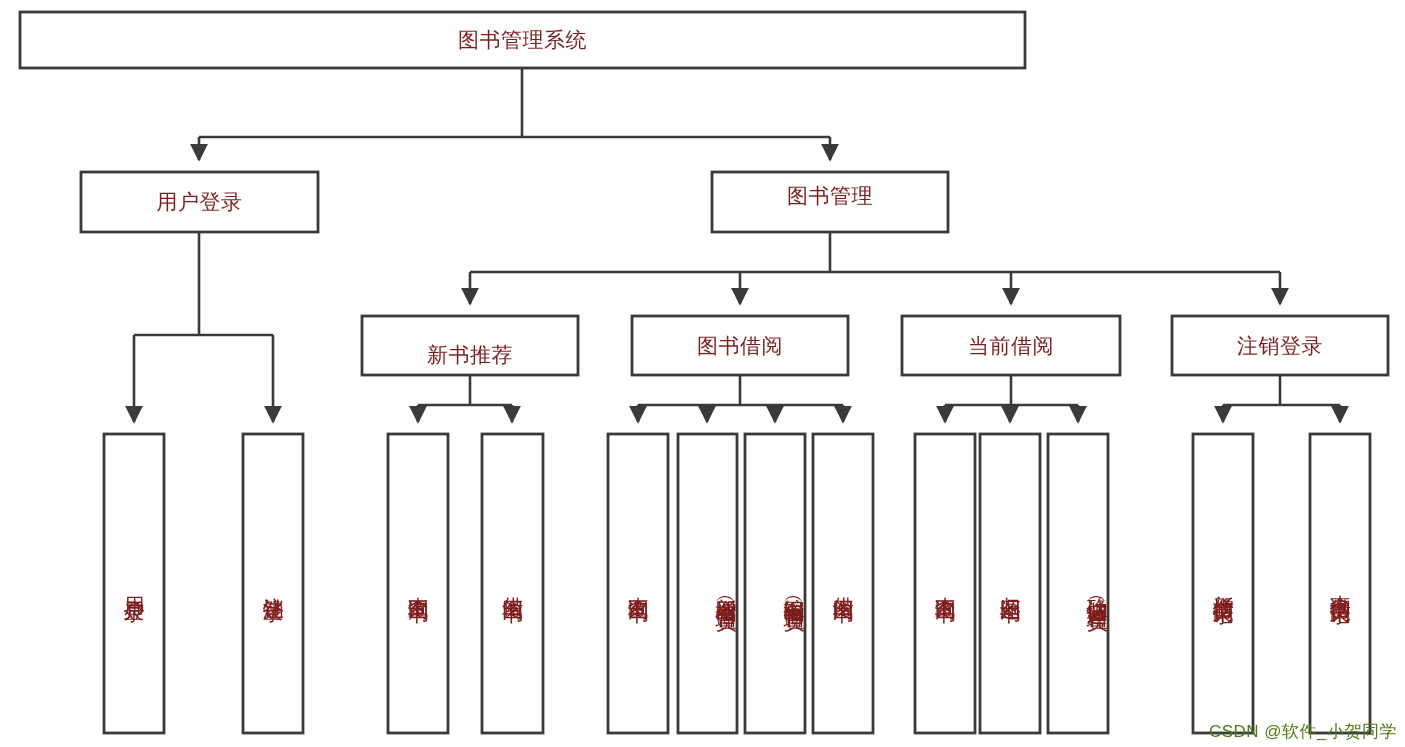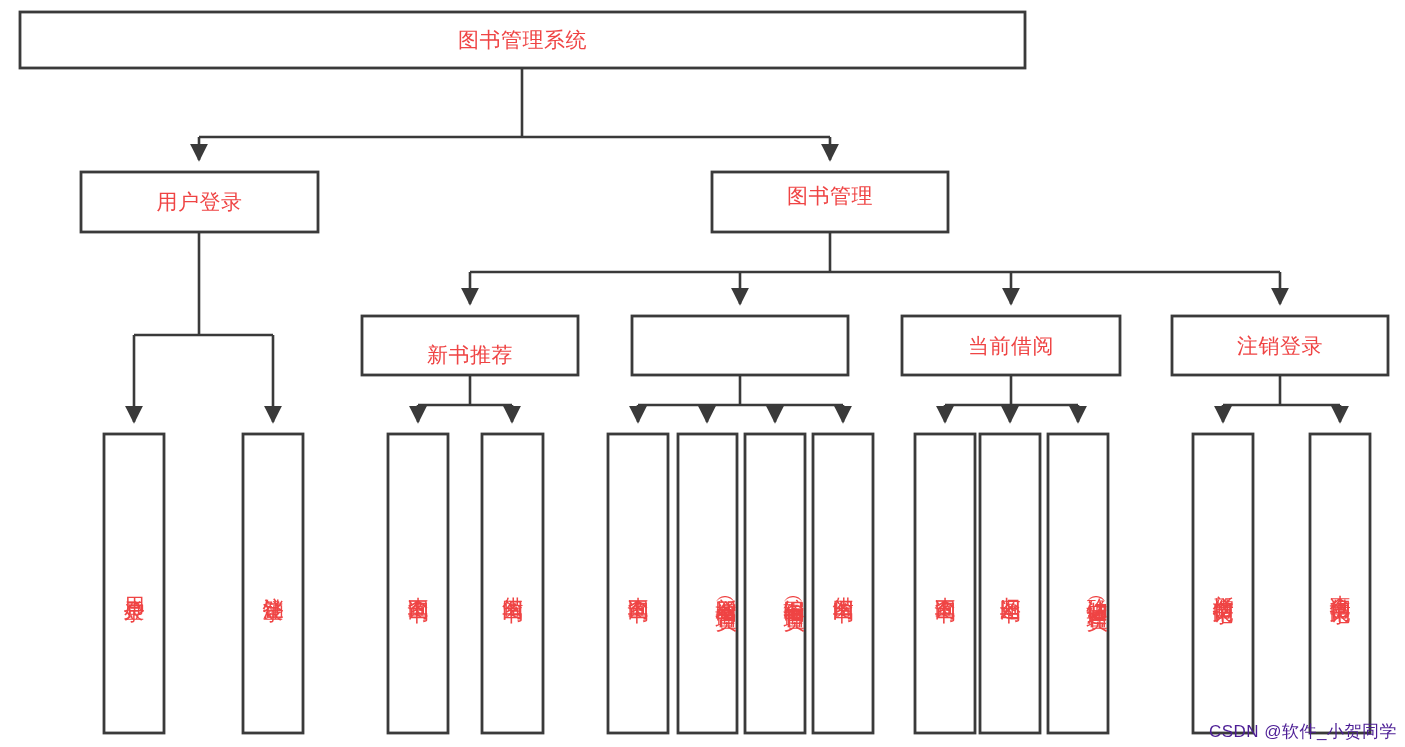--- a/index.html
+++ b/index.html
@@ -20,21 +20,21 @@
   #diagram-svg {
     position: absolute;
     left: 0;
     top: 0;
   }
   .node-label {
     position: absolute;
     display: flex;
     align-items: center;
     justify-content: center;
-    color: #ef4444;
+    color: #7f1d1d;
     text-align: center;
     pointer-events: none;
     white-space: nowrap;
   }
   .node-label.horiz {
     font-size: 21px;
     letter-spacing: 0.5px;
   }
   .node-label.vert {
     writing-mode: vertical-rl;
@@ -49,21 +49,21 @@
   }
   .node-label.vert.mid {
     align-items: center;
     padding-top: 0;
   }
   #watermark {
     position: absolute;
     right: 8px;
     bottom: 4px;
     font-size: 17px;
-    color: #4c1d95;
+    color: #4d7c0f;
     letter-spacing: 0.5px;
     white-space: nowrap;
     margin-top: 16px;
   }
 </style>
 </head>
 <body>
 
 <div id="canvas">
 
@@ -143,20 +143,21 @@
       <rect x="1310" y="434" width="60" height="299"></rect>
     </g>
   </svg>
 
   <div class="node-label horiz" style="left:20px; top:12px; width:1005px; height:56px;">图书管理系统</div>
 
   <div class="node-label horiz" style="left:81px; top:172px; width:237px; height:60px;">用户登录</div>
   <div class="node-label horiz" style="left:712px; top:172px; width:236px; height:48px;">图书管理</div>
 
   <div class="node-label horiz" style="left:362px; top:316px; width:216px; height:77px;">新书推荐</div>
+  <div class="node-label horiz" style="left:632px; top:316px; width:216px; height:59px;">图书借阅</div>
   <div class="node-label horiz" style="left:902px; top:316px; width:218px; height:59px;">当前借阅</div>
   <div class="node-label horiz" style="left:1172px; top:316px; width:216px; height:59px;">注销登录</div>
 
   <div class="node-label vert mid" style="left:104px; top:434px; width:60px; height:299px;">用户登录</div>
   <div class="node-label vert mid" style="left:243px; top:434px; width:60px; height:299px;">注销登录</div>
   <div class="node-label vert mid" style="left:388px; top:434px; width:60px; height:299px;">查询图书</div>
   <div class="node-label vert mid" style="left:482px; top:434px; width:61px; height:299px;">借阅图书</div>
   <div class="node-label vert mid" style="left:608px; top:434px; width:60px; height:299px;">查询图书</div>
   <div class="node-label vert" style="left:678px; top:434px; width:59px; height:299px;">新增图书（管理员）</div>
   <div class="node-label vert" style="left:745px; top:434px; width:60px; height:299px;">编辑图书（管理员）</div>

